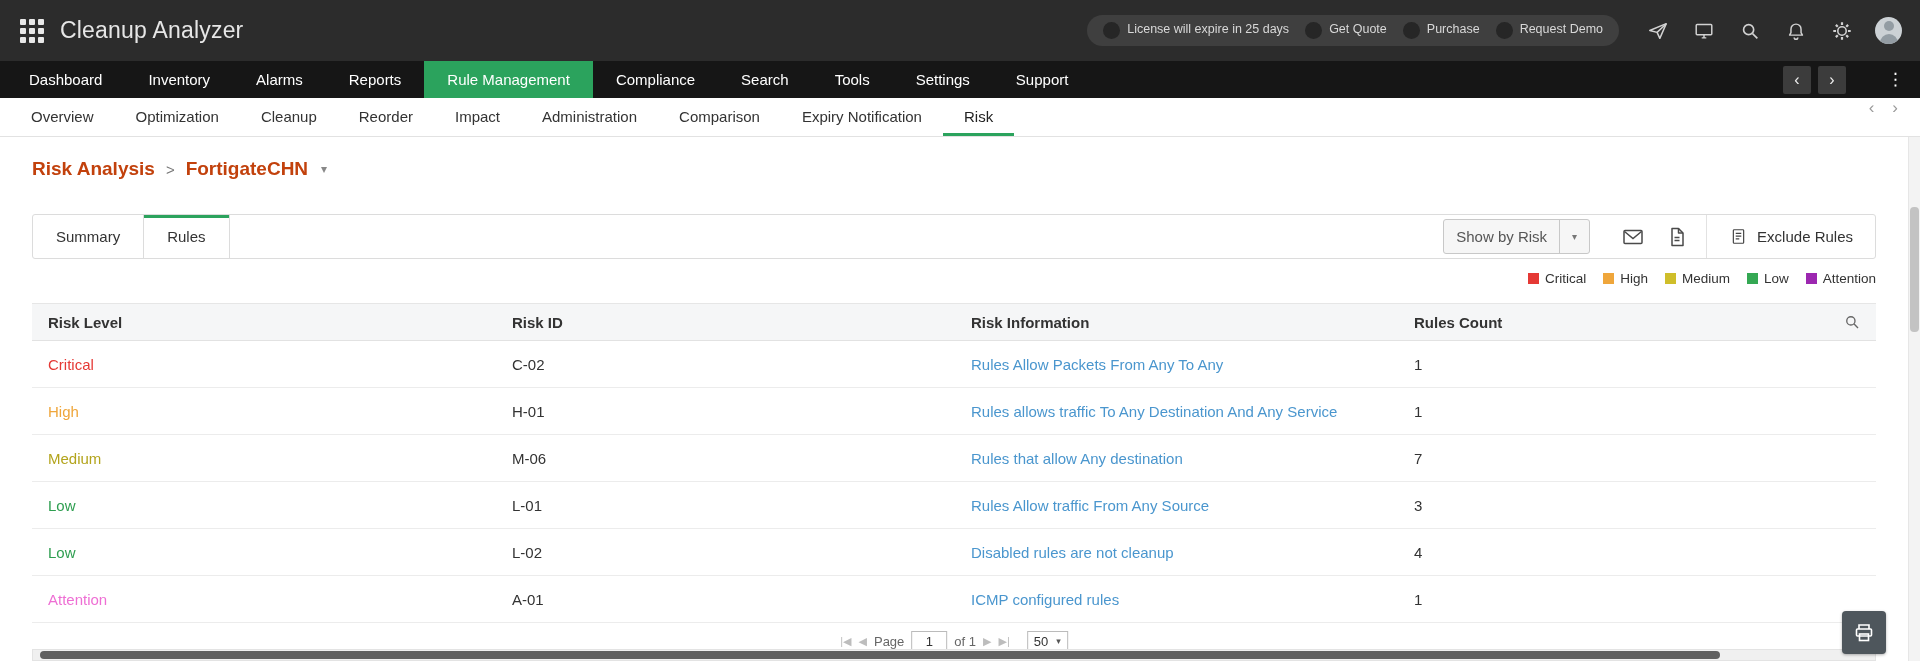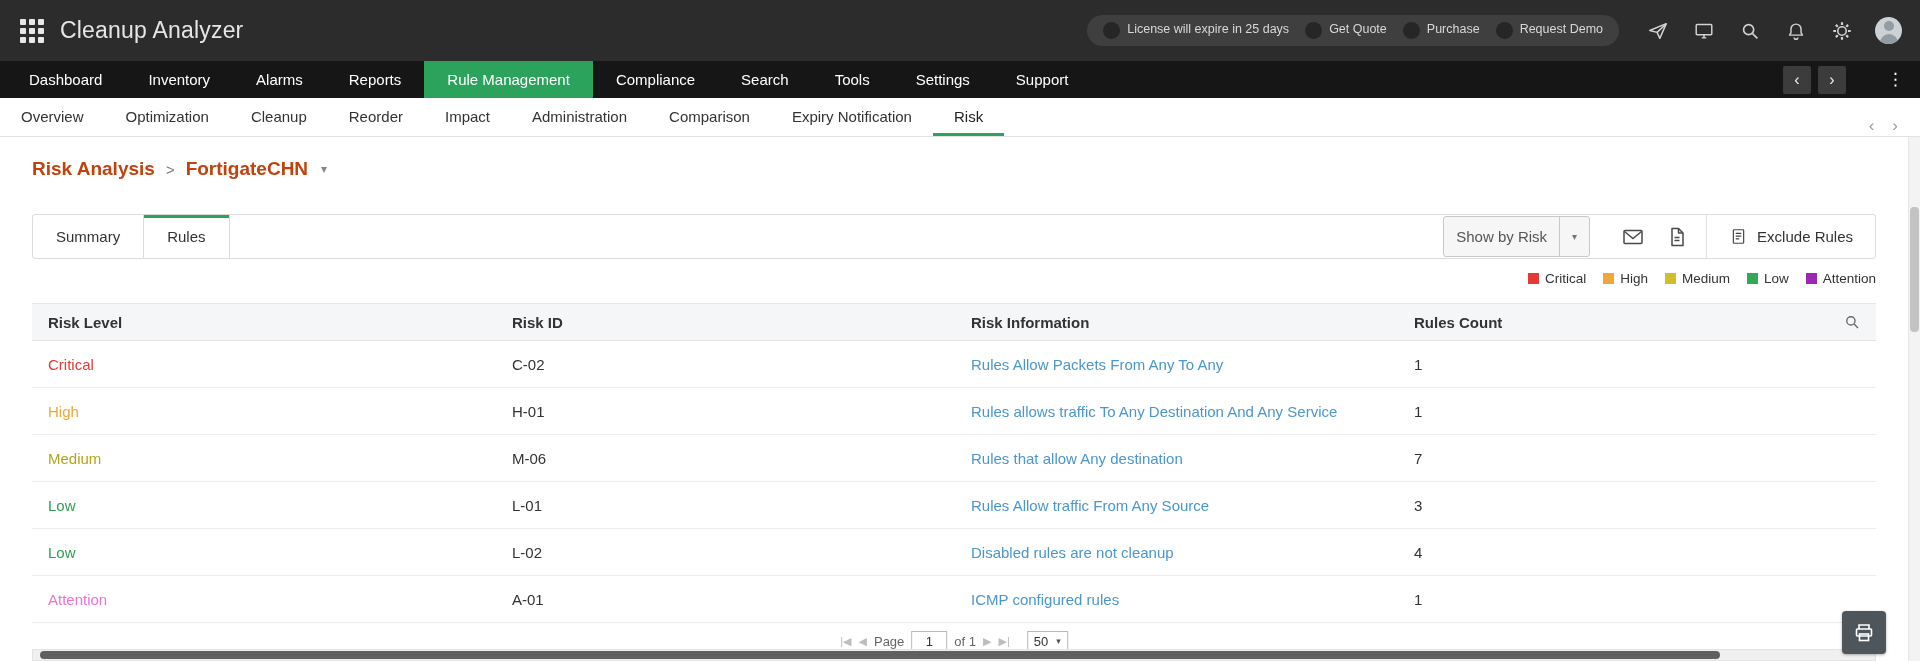--- a/index.html
+++ b/index.html
@@ -23,38 +23,38 @@
 
   
   .mainnav { position:absolute; top:61px; left:0; width:100%; height:37px; background:#161616; display:flex; align-items:stretch; padding-left:6px; }
   .nav-item { line-height:37px; padding:0 23px; color:#fff; font-size:15px; cursor:pointer; white-space:nowrap; }
   .nav-item.active { background:var(--accent-green); }
   .nav-right { margin-left:auto; display:flex; align-items:center; gap:7px; padding-right:16px; }
   .nav-arrow { width:28px; height:28px; background:#3c3c3c; color:#eee; display:flex; align-items:center; justify-content:center; font-size:16px; cursor:pointer; border-radius:2px; }
   .nav-dots { color:#fff; font-size:17px; margin-left:34px; cursor:pointer; }
 
   
-  .subnav { position:absolute; top:98px; left:0; width:100%; height:39px; background:#fff; border-bottom:1px solid #e2e2e2; display:flex; align-items:flex-end; }
+  .subnav { position:absolute; top:98px; left:0; width:100%; height:39px; background:#fff; border-bottom:1px solid #e2e2e2; display:flex; align-items:flex-start; padding-left:10px; }
   .sub-item { line-height:38px; padding:0 21px; color:#333; font-size:15px; cursor:pointer; white-space:nowrap; }
   .sub-item.active { box-shadow:inset 0 -3px 0 var(--accent-green); color:#222; }
   .sub-right { margin-left:auto; display:flex; align-items:center; gap:18px; color:#9a9a9a; font-size:17px; padding-right:22px; }
   .sub-right span { cursor:pointer; }
 
   
   .breadcrumb { position:absolute; left:32px; top:158px; display:flex; align-items:center; gap:11px; }
   .bc-section { font-size:19px; font-weight:bold; color:#c2410c; cursor:pointer; }
   .bc-sep { color:#777; font-size:15px; }
   .bc-caret { color:#888; font-size:12px; cursor:pointer; margin-left:2px; }
 
   
   .toolbar { position:absolute; left:32px; top:214px; width:1844px; height:45px; border:1px solid #dcdcdc; border-radius:3px; background:#fff; display:flex; align-items:stretch; }
   .tab { line-height:43px; padding:0 23px; font-size:15px; color:#333; cursor:pointer; }
   .tab.active { border-left:1px solid #dcdcdc; border-right:1px solid #dcdcdc; box-shadow:inset 0 3px 0 var(--accent-green); background:#fff; }
   .toolbar-right { margin-left:auto; display:flex; align-items:center; height:100%; }
-  .showby { height:41px; border:1px solid #c8c8c8; border-radius:3px; background:#f6f6f6; display:flex; align-items:center; margin-right:28px; cursor:pointer; color:#555; }
+  .showby { height:35px; border:1px solid #c8c8c8; border-radius:3px; background:#f6f6f6; display:flex; align-items:center; margin-right:28px; cursor:pointer; color:#555; }
   .showby-label { padding:0 12px; font-size:15px; white-space:nowrap; }
   .showby-caret { width:30px; align-self:stretch; border-left:1px solid #c8c8c8; display:flex; align-items:center; justify-content:center; color:#777; font-size:10px; }
   .icon-btn { width:30px; height:30px; display:flex; align-items:center; justify-content:center; color:#4a4a4a; cursor:pointer; margin-right:14px; }
   .icon-btn svg { width:24px; height:24px; }
   .tb-group { display:flex; align-items:center; gap:9px; padding:0 22px; border-left:1px solid #e2e2e2; cursor:pointer; color:#333; font-size:15px; height:100%; }
   .tb-group svg { width:19px; height:19px; color:#444; flex:none; }
 
   
   .legend { position:absolute; top:271px; right:44px; display:flex; align-items:center; gap:17px; font-size:13.5px; color:#333; }
   .legend-item { display:flex; align-items:center; gap:6px; }

